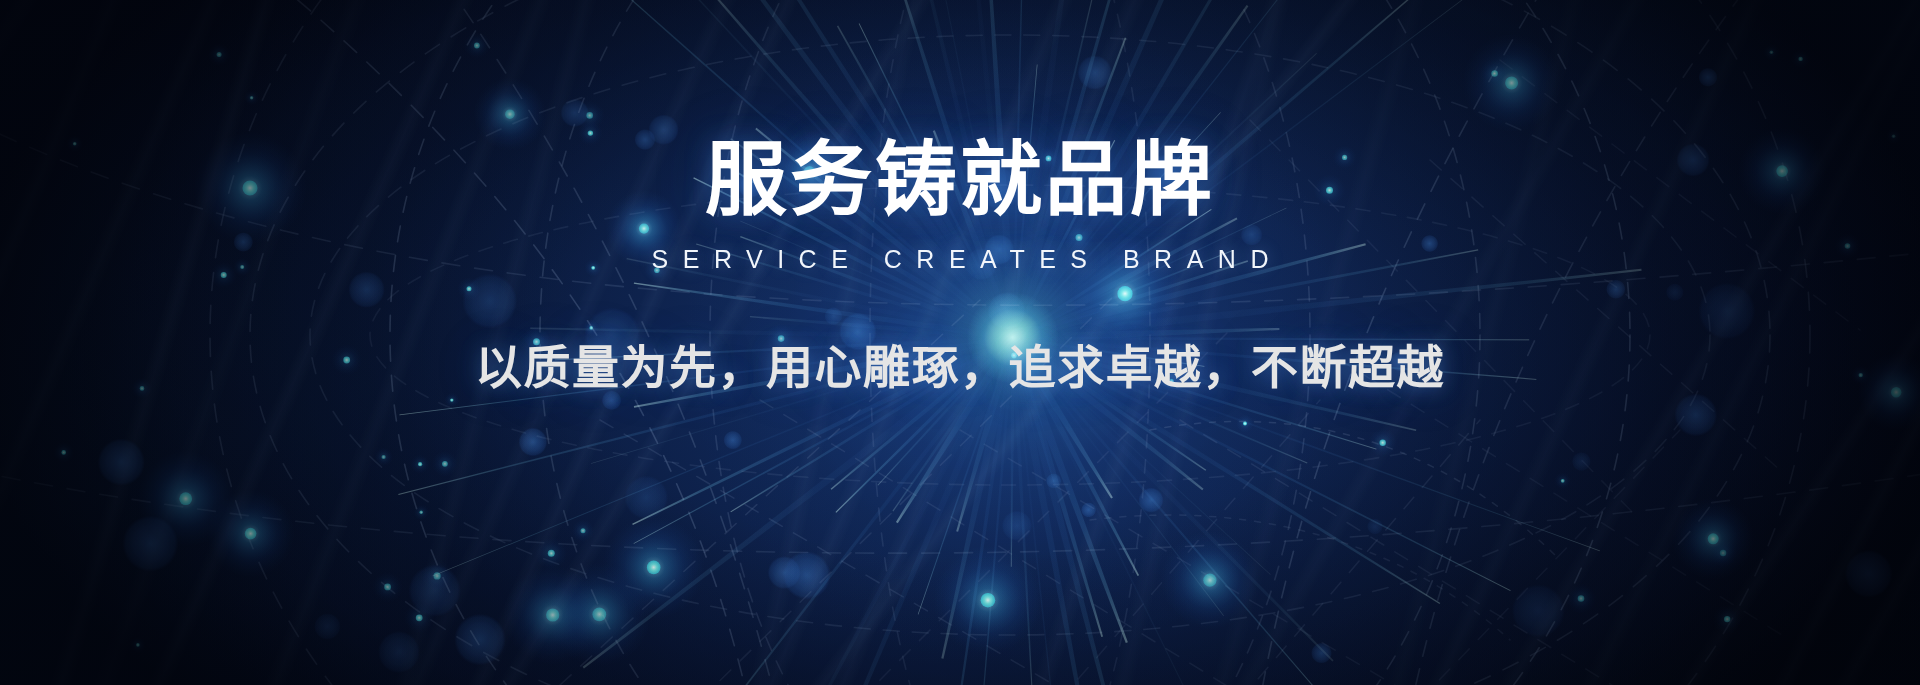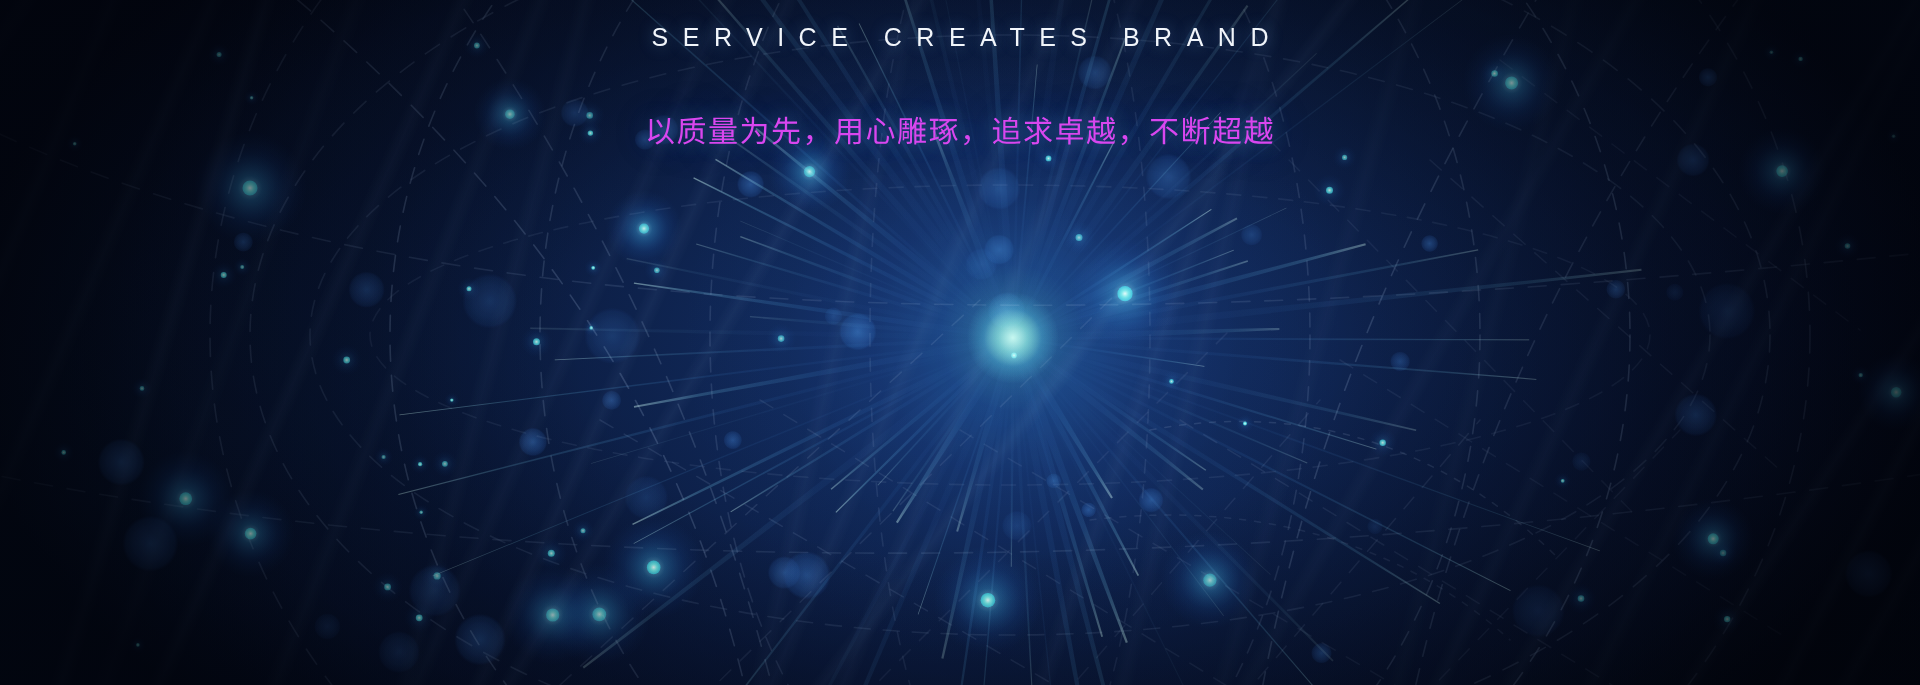--- a/index.html
+++ b/index.html
@@ -101,23 +101,23 @@
     font-size: 25px;
     font-weight: 400;
     color: #f2f6fb;
     letter-spacing: 14.5px;
     text-indent: 14.5px;
     white-space: nowrap;
     text-shadow: 0 0 16px rgba(120,180,255,0.45);
   }
   #tagline {
     margin-top: 55px;
-    font-size: 30px;
-    font-weight: 400;
-    color: #d946ef;
+    font-size: 47px;
+    font-weight: 700;
+    color: #e5e5e5;
     letter-spacing: 1.5px;
     white-space: nowrap;
     text-shadow: 0 0 20px rgba(90,160,245,0.45), 0 0 48px rgba(30,80,180,0.25);
   }
 </style>
 </head>
 <body>
 
 <div id="banner">
 
@@ -474,17 +474,18 @@
         <circle cx="551.3" cy="553.3" r="16.0" fill="url(#halo)" opacity="0.34"></circle>
         <circle cx="551.3" cy="553.3" r="3.5" fill="url(#dot)" opacity="0.83"></circle>
         <circle cx="1800.6" cy="58.9" r="9.8" fill="url(#halo)" opacity="0.34"></circle>
         <circle cx="1800.6" cy="58.9" r="2.2" fill="url(#dot)" opacity="0.92"></circle>
       </g>
   </svg>
 
   <div class="layer" id="bg-vignette"></div>
 
   <div id="content">
+    <div id="headline">服务铸就品牌</div>
     <div id="subhead">SERVICE CREATES BRAND</div>
     <div id="tagline">以质量为先，用心雕琢，追求卓越，不断超越</div>
   </div>
 
 </div>
 
 </body></html>

